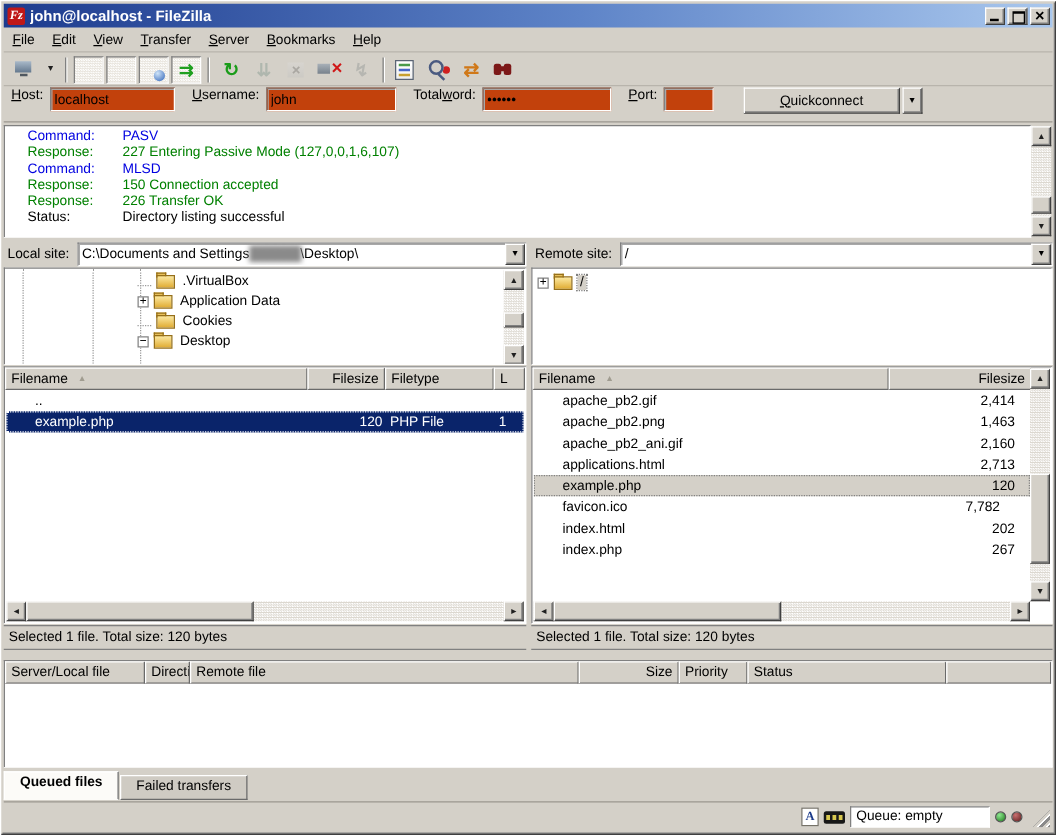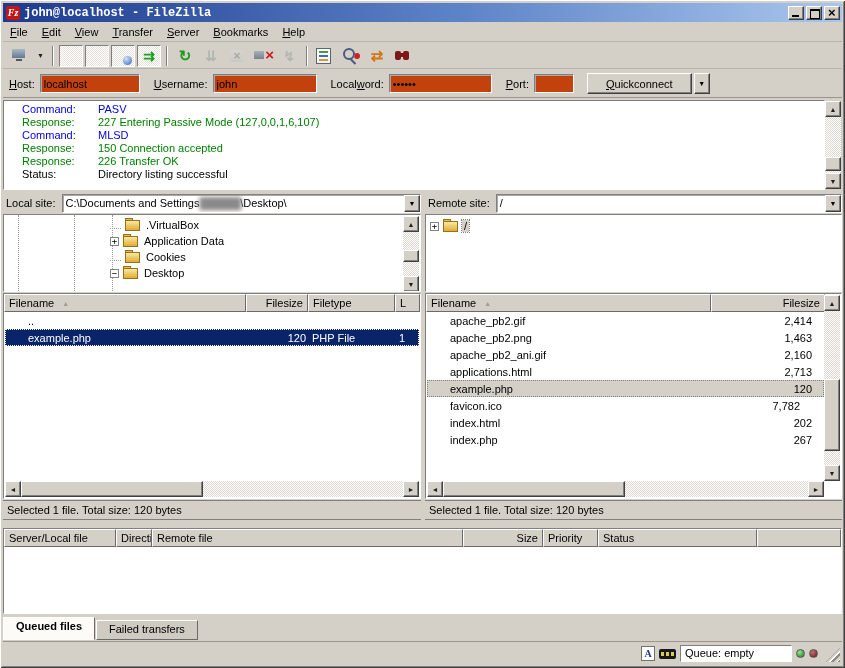--- a/index.html
+++ b/index.html
@@ -5,21 +5,21 @@
   html,body{margin:0;padding:0;background:#3A6EA5;}
   *{box-sizing:border-box;font-family:"Liberation Sans",sans-serif;}
   .window{position:relative;width:845px;height:668px;background:#D4D0C8;
     box-shadow:inset 1px 1px 0 #fff,inset -1px -1px 0 #404040,inset 2px 2px 0 #D4D0C8,inset -2px -2px 0 #808080;
     overflow:hidden;font-size:11px;color:#000;}
   
   .titlebar{position:absolute;left:3px;top:3px;right:3px;height:19px;display:flex;align-items:center;
     background:linear-gradient(90deg,#1D3B8E 0%,#5E84C8 55%,#A9C7ED 100%);padding:0 2px;}
   .fz-logo{width:14px;height:14px;background:#BF1818;color:#fff;font:italic bold 10px/14px "Liberation Serif",serif;
     text-align:center;border-radius:2px;margin:0 4px 0 1px;flex:none;}
-  .title-text{color:#fff;font-weight:bold;font-size:12px;flex:1;white-space:nowrap;overflow:hidden;font-family:Liberation Mono, monospace;}
+  .title-text{color:#fff;font-weight:bold;font-size:12px;flex:1;white-space:nowrap;overflow:hidden;}
   .wbtns{display:flex;gap:2px;margin-left:4px;}
   .wbtn{width:16px;height:14px;position:relative;background:#D4D0C8;border:1px solid;border-color:#fff #404040 #404040 #fff;
     box-shadow:inset -1px -1px 0 #808080;}
   [data-icon="minimize-icon"]::after{content:"";position:absolute;left:3px;bottom:2px;width:7px;height:2px;background:#000;}
   [data-icon="maximize-icon"]::after{content:"";position:absolute;left:3px;top:2px;width:8px;height:7px;border:1px solid #000;border-top-width:2px;}
   [data-icon="close-icon"]::after{content:"\00D7";position:absolute;left:3px;top:-1px;font:bold 13px/13px "Liberation Sans",sans-serif;}
   
   .menubar{position:absolute;left:3px;top:23px;right:3px;height:19px;display:flex;align-items:center;border-bottom:1px solid #b8b4ac;}
   .menu-item{display:inline-block;padding:2px 7px;cursor:default;}
   .menu-item::first-letter{text-decoration:underline;}
@@ -66,27 +66,27 @@
     linear-gradient(#fff,#f0f0f0) no-repeat 4px 4px/13px 14px,
     linear-gradient(#5a6474,#5a6474) no-repeat 3px 3px/15px 16px;}
   [data-icon="compare-icon"]::before{content:"";position:absolute;left:4px;top:3px;width:8px;height:8px;border:2px solid #4a5a80;border-radius:50%;
     box-shadow:8px 2px 0 -3px #d02020;}
   [data-icon="compare-icon"]::after{content:"";position:absolute;left:13px;top:13px;width:2px;height:7px;background:#4a5a80;transform:rotate(-45deg);}
   [data-icon="sync-browsing-icon"]::after{color:#d07818;font-size:15px;}
   [data-icon="find-icon"]::before{content:"";position:absolute;left:4px;top:6px;width:6px;height:9px;background:#7c1818;border-radius:2px;
     box-shadow:8px 0 0 #7c1818;}
   [data-icon="find-icon"]::after{content:"";position:absolute;left:9px;top:8px;width:4px;height:4px;background:#7c1818;}
   
-  .quickbar{position:absolute;left:3px;top:70px;right:3px;height:28px;display:flex;align-items:center;padding-left:6px;border-bottom:1px solid #9a968e;}
+  .quickbar{position:absolute;left:3px;top:70px;right:3px;height:28px;display:flex;align-items:flex-start;padding-left:6px;border-bottom:1px solid #9a968e;}
   .quickbar label{margin-right:5px;white-space:nowrap;}
   .quickbar .u{text-decoration:underline;}
   .field{height:19px;background:#c2410c;border:1px solid;border-color:#808080 #fff #fff #808080;box-shadow:inset 1px 1px 0 #a8a8a8;
     font-size:11px;padding:1px 3px;outline:none;}
-  .qc-btn{height:21px;padding:1px 18px;background:#D4D0C8;border:1px solid;border-color:#fff #404040 #404040 #fff;
-    box-shadow:inset -1px -1px 0 #808080;font-size:11px;margin-left:13px;}
+  .qc-btn{height:21px;padding:1px 28px;background:#D4D0C8;border:1px solid;border-color:#fff #404040 #404040 #fff;
+    box-shadow:inset -1px -1px 0 #808080;font-size:11px;margin-left:24px;}
   .qc-drop{width:16px;height:21px;background:#D4D0C8;border:1px solid;border-color:#fff #404040 #404040 #fff;
     box-shadow:inset -1px -1px 0 #808080;font-size:7px;display:flex;align-items:center;justify-content:center;margin-left:2px;}
   
   .logbox{position:absolute;left:3px;top:100px;width:822px;height:90px;background:#fff;border:1px solid;border-color:#808080 #fff #fff #808080;
     padding:2px 0 0 18px;overflow:hidden;}
   .log-line{display:flex;line-height:13px;white-space:nowrap;}
   .log-line .lab{width:76px;flex:none;}
   .log-line[data-kind="command"]{color:#0000E0;}
   .log-line[data-kind="response"]{color:#008000;}
   .log-line[data-kind="status"]{color:#000;}
@@ -206,21 +206,21 @@
         <span class="tb" data-icon="sync-browsing-icon" data-glyph="⇄"></span>
         <span class="tb" data-icon="find-icon"></span>
     </span>
   </div>
 
   <div class="quickbar">
     <label><span></span><span class="u">H</span><span>ost:</span></label>
     <input class="field" style="width: 100px; margin-right: 14px;" value="localhost">
     <label><span></span><span class="u">U</span><span>sername:</span></label>
     <input class="field" style="width: 104px; margin-right: 14px;" value="john">
-    <label><span>Local</span><span class="u">w</span><span>ord:</span></label>
+    <label><span>Total</span><span class="u">w</span><span>ord:</span></label>
     <input class="field" style="width: 103px; margin-right: 14px;" value="••••••">
     <label><span></span><span class="u">P</span><span>ort:</span></label>
     <input class="field" style="width: 40px;" value="">
     <button class="qc-btn"><span></span><span class="u">Q</span><span>uickconnect</span></button>
     <span class="qc-drop">▼</span>
   </div>
 
   <div class="logbox">
     <div>
 

